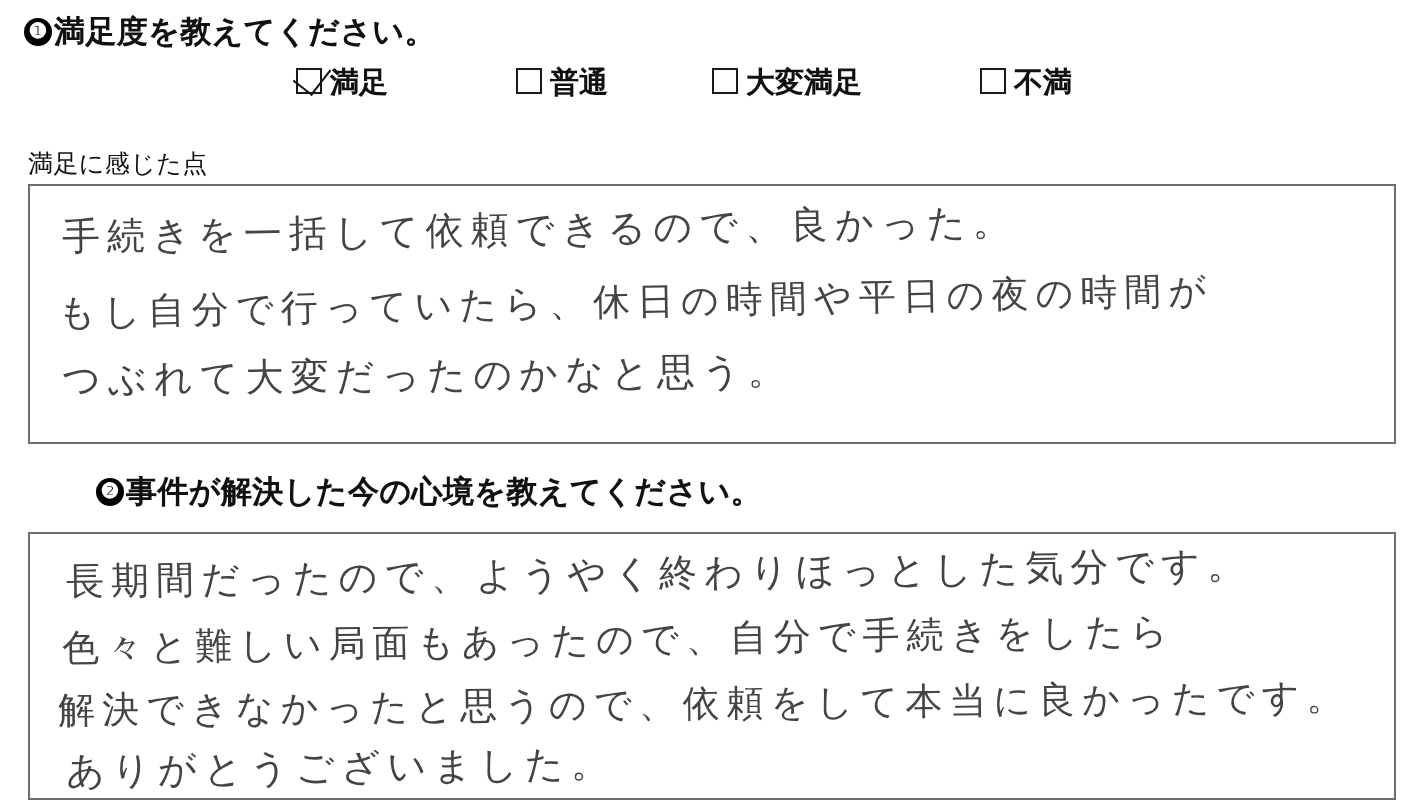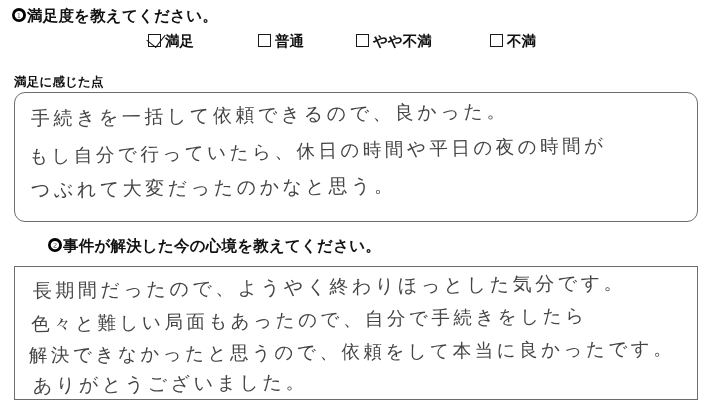--- a/index.html
+++ b/index.html
@@ -79,21 +79,21 @@
     height: 15px;
     border-right: 1.7px solid #111;
     border-bottom: 1.7px solid #111;
     transform: rotate(38deg);
   }
 
   
   .sub-label {
     position: absolute;
     font-size: 12.5px;
-    font-weight: bold;
+    font-weight: normal;
     letter-spacing: 0.2px;
     white-space: nowrap;
   }
   #label-satisfied-point { left: 14px; top: 74px; }
 
   .q2-title {
     position: absolute;
     left: 12px;
     top: 236px;
     font-size: 15.5px;
@@ -104,21 +104,21 @@
   }
 
   
   .answer-box {
     position: absolute;
     border: 1px solid #6d6d6d;
     background: #ffffff;
     box-sizing: border-box;
     overflow: hidden;
   }
-  #answer-box-1 { left: 14px; top: 92px; width: 684px; height: 130px; border-radius: 11px; }
+  #answer-box-1 { left: 14px; top: 92px; width: 684px; height: 130px; }
   #answer-box-2 { left: 14px; top: 266px; width: 684px; height: 134px; padding-left: 41px; }
 
   
   .hw {
     position: absolute;
     font-family: "DejaVu Sans", sans-serif;
     color: #2b2b2b;
     white-space: nowrap;
     letter-spacing: 3.5px;
     font-size: 19px;
@@ -143,21 +143,21 @@
   </div>
 
   <div class="choices">
     <label class="choice" style="left:134px;">
       <span class="cb checked"></span><span>満足</span>
     </label>
     <label class="choice" style="left:244px;">
       <span class="cb"></span><span>普通</span>
     </label>
     <label class="choice" style="left:342px;">
-      <span class="cb"></span><span>やや不満</span>
+      <span class="cb"></span><span>大変満足</span>
     </label>
     <label class="choice" style="left:476px;">
       <span class="cb"></span><span>不満</span>
     </label>
   </div>
 
   <div class="sub-label" id="label-satisfied-point">満足に感じた点</div>
 
   <div class="answer-box" id="answer-box-1">
     <span class="hw hw-l1">手続きを一括して依頼できるので、良かった。</span>

